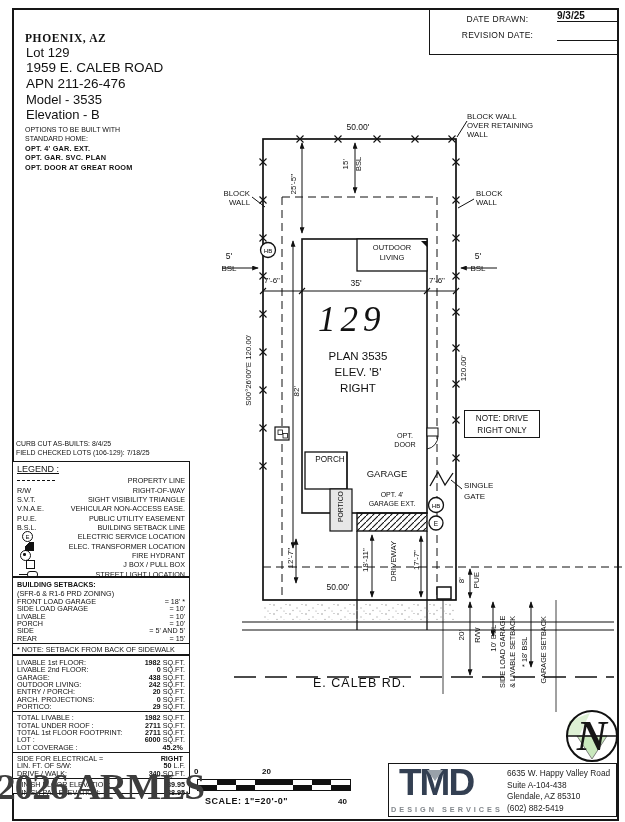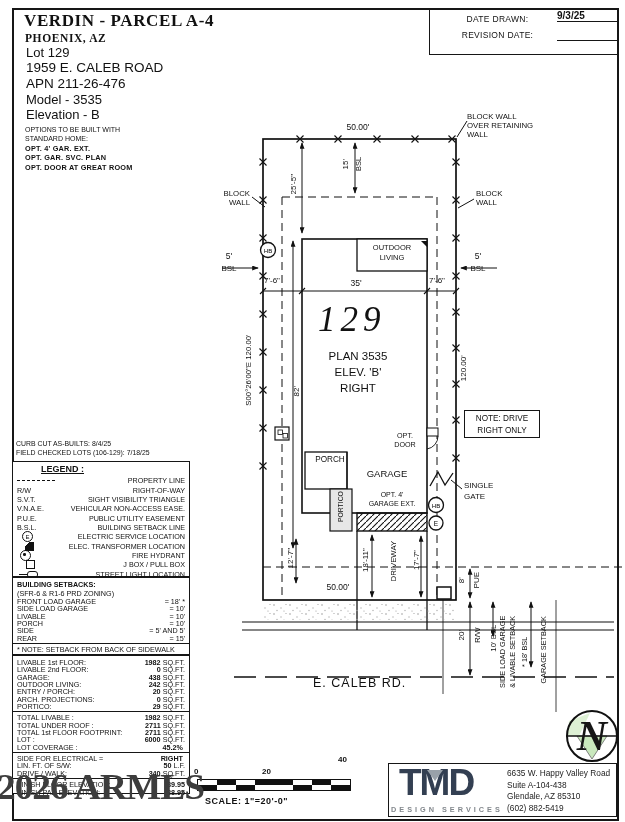--- a/index.html
+++ b/index.html
@@ -36,21 +36,21 @@
   .sym-dash{width:38px;border-top:1.6px dashed #111;height:0;}
   .sym-circle-e{width:9px;height:9px;border:1px solid #111;border-radius:50%;font-size:6px;
                 display:flex;align-items:center;justify-content:center;margin-left:5px;}
   .sym-xfmr{width:9px;height:9px;margin-left:8px;background:linear-gradient(135deg,#fff 26%,#111 26%);}
   .sym-hyd{width:9px;height:9px;border:1.1px solid #111;border-radius:50%;margin-left:3px;position:relative;}
   .sym-hyd::after{content:"";position:absolute;left:2.4px;top:2.4px;width:2.6px;height:2.6px;background:#111;border-radius:50%;}
   .sym-jbox{width:7px;height:7px;border:1.2px solid #111;margin-left:9px;}
   .sym-light{position:relative;width:18px;height:8px;margin-left:2px;}
   .sym-light::before{content:"";position:absolute;left:0;top:4px;width:8px;border-top:1.2px solid #111;}
   .sym-light::after{content:"";position:absolute;left:8px;top:1px;width:9px;height:5px;border:1.1px solid #111;border-radius:3px;}
-  .lg-title{font-size:9px;font-weight:bold;text-decoration:underline;height:12px;margin-left:24px;}
+  .lg-title{font-size:9px;font-weight:normal;text-decoration:underline;height:12px;}
   .sb-title{font-weight:bold;}
   
   .note-box{position:absolute;left:464px;top:410px;width:76px;height:28px;border:1.6px solid #161616;
             z-index:10;font-size:8.2px;line-height:11.5px;text-align:center;padding-top:2px;box-sizing:border-box;}
   
   .watermark{position:absolute;left:-3px;top:766px;z-index:60;font-family:"Liberation Serif",serif;
              font-weight:bold;font-size:36px;color:#3d3d3d;letter-spacing:-1px;transform:scaleX(1.04);transform-origin:left;}
   
   .sc-num{position:absolute;font-size:8px;font-weight:bold;z-index:10;}
   .sc-bar{position:absolute;left:197px;top:779px;width:152px;height:10px;border:1.1px solid #111;
@@ -204,21 +204,20 @@
 
     <g>
       <path d="M577,736 L592,759 L607,736 Z" fill="#c9e8bd" stroke="#666" stroke-width="0.8"></path>
       <path d="M569,721 L590,713 L579,736 L567,736 Z" fill="#ddf0d4"></path>
       <circle cx="592" cy="736" r="25" fill="none" stroke="#111" stroke-width="2"></circle>
       <line x1="566" y1="736" x2="618" y2="736" stroke="#111" stroke-width="1.3"></line>
       <text x="592" y="750" font-size="42" font-weight="bold" font-style="italic" font-family="Liberation Serif,serif" text-anchor="middle" fill="#161616">N</text>
     </g>
   </svg>
 
-  <div class="l hdr-title" style="left:24px;top:12px;">VERDIN - PARCEL A-4</div>
   <div class="l hdr-city" style="left:25px;top:32px;">PHOENIX, AZ</div>
   <div class="l hdr-line" style="left:26px;top:46px;">Lot  129</div>
   <div class="l hdr-line" style="left:26px;top:61px;font-size:13.5px;">1959 E. CALEB ROAD</div>
   <div class="l hdr-line" style="left:26px;top:77px;font-size:13.5px;">APN 211-26-476</div>
   <div class="l hdr-line" style="left:26px;top:93px;">Model - 3535</div>
   <div class="l hdr-line" style="left:26px;top:108px;">Elevation - B</div>
   <div class="l hdr-sm" style="left:25px;top:126px;">
     <div>OPTIONS TO BE BUILT WITH</div>
     <div>STANDARD HOME:</div>
   </div>
@@ -474,21 +473,21 @@
         <span class="val"><b>89.95</b></span>
       </div>
     <div class="t-row">
         <span>FINISH PAD ELEVATION:</span>
         <span class="val"><b>88.95</b></span>
       </div>
   </div>
 
   <div class="sc-num" style="left:194px;top:767px;">0</div>
   <div class="sc-num" style="left:262px;top:767px;">20</div>
-  <div class="sc-num" style="left:338px;top:755px;text-align:center;">40</div>
+  <div class="sc-num" style="left:338px;top:797px;text-align:center;">40</div>
   <div class="sc-bar">
     <span class="sc-w"></span>
       <span class="sc-b"></span>
       <span class="sc-w"></span>
       <span class="sc-b"></span>
     <span class="sc-b"></span>
       <span class="sc-w"></span>
       <span class="sc-b"></span>
       <span class="sc-w"></span>
     <span class="sc-b"></span>

